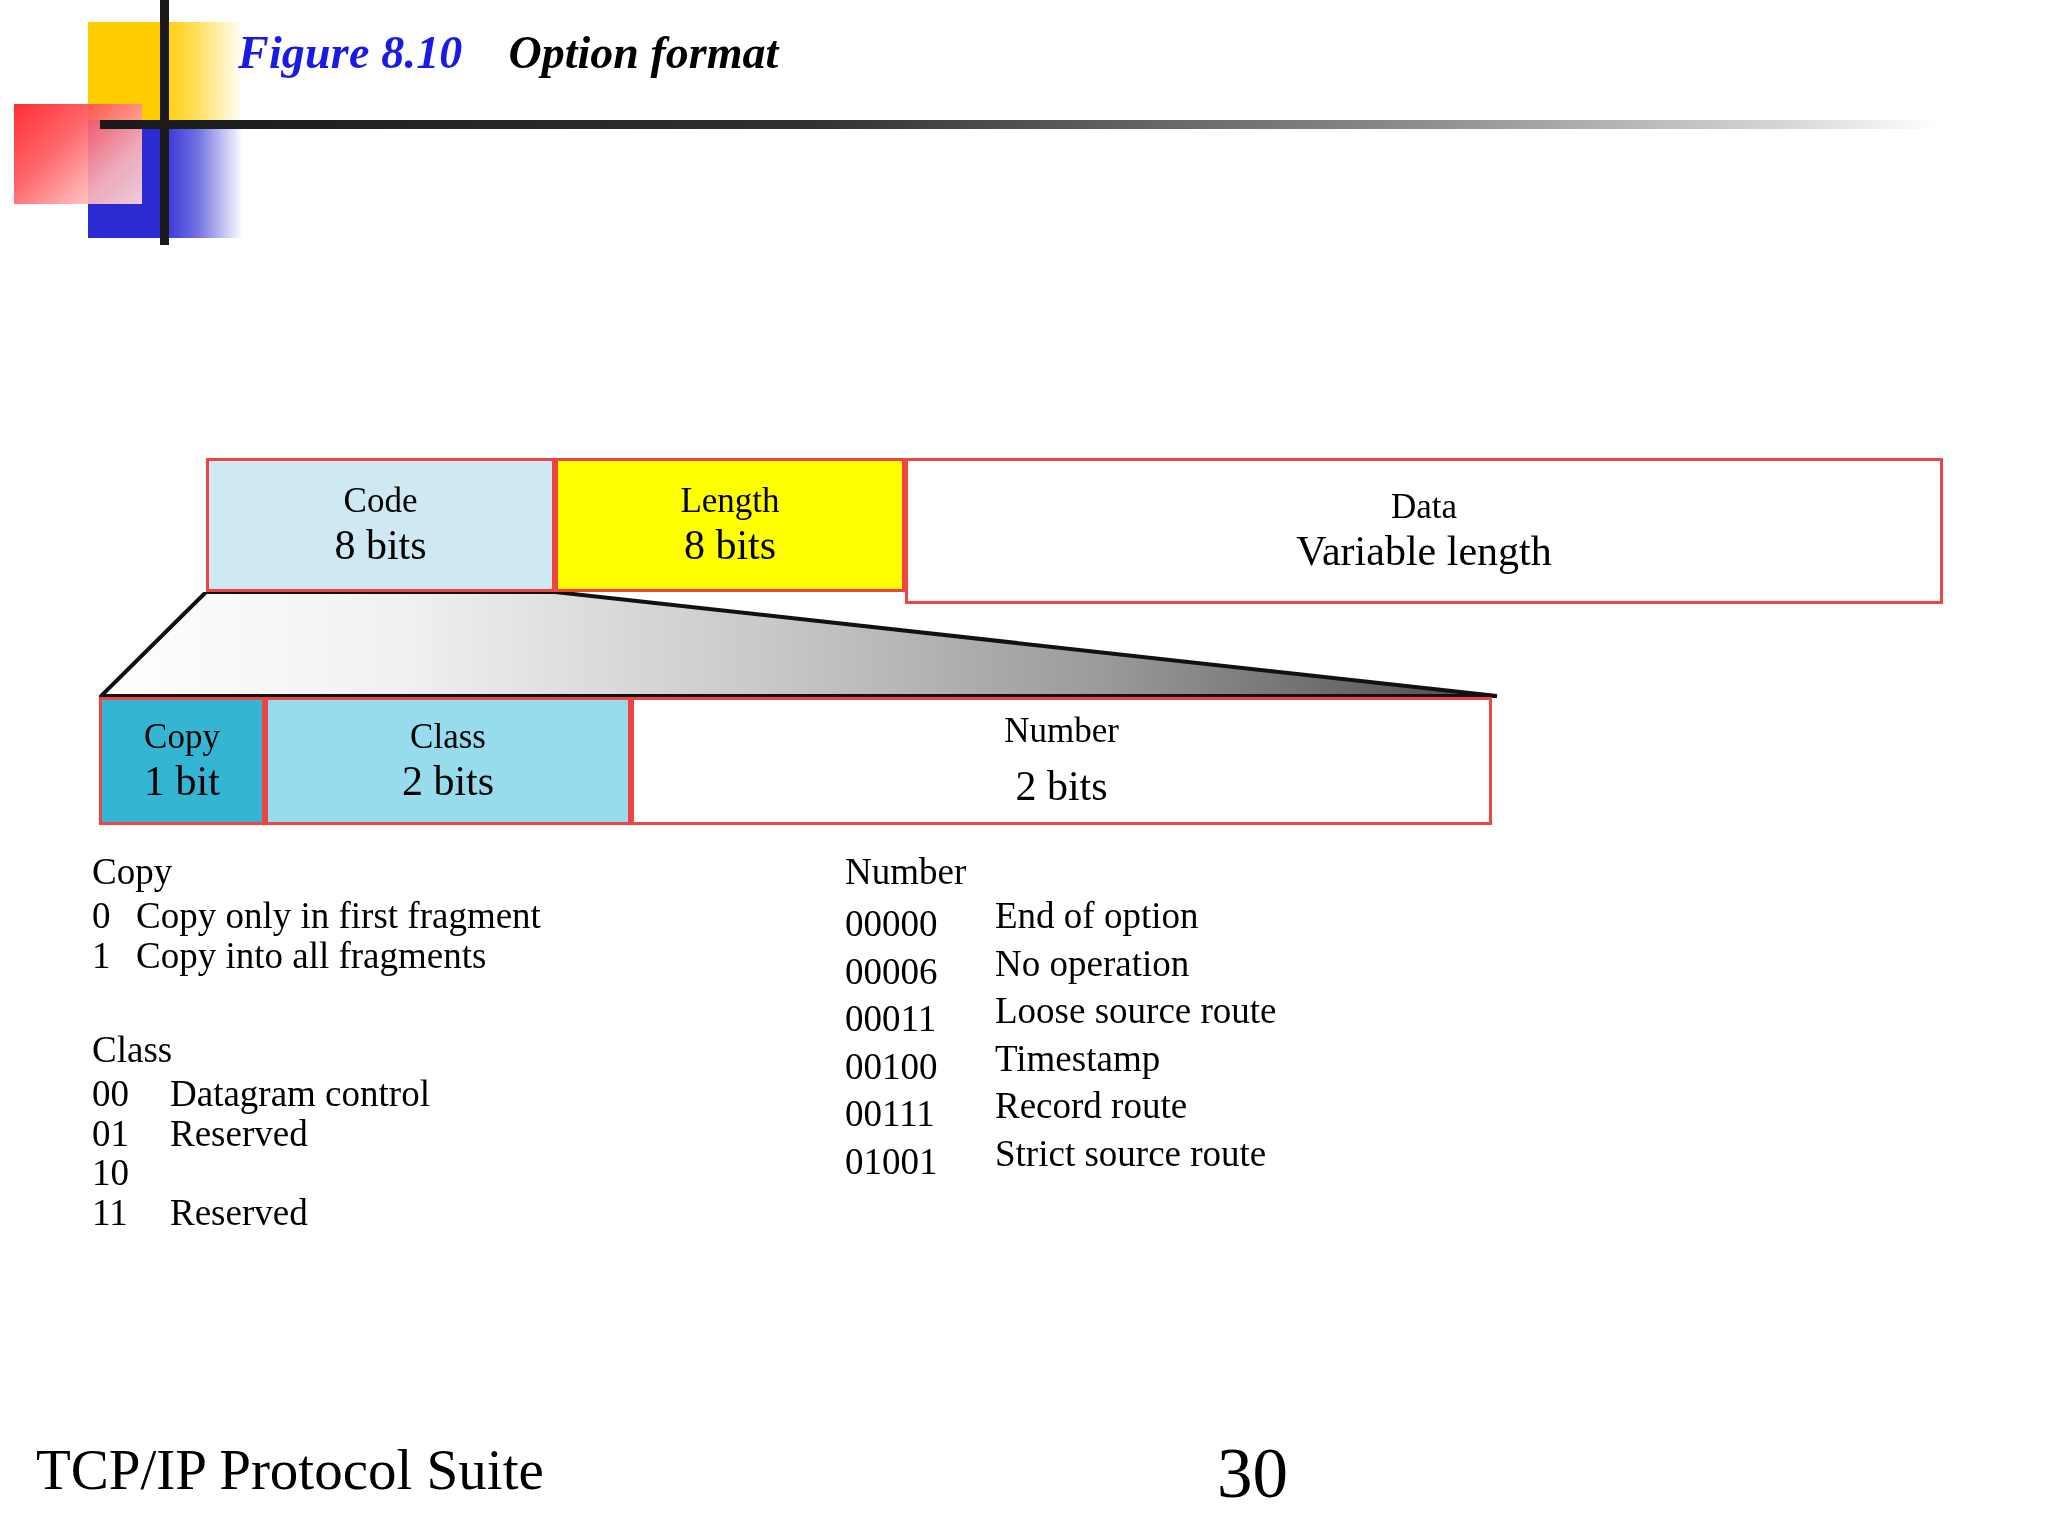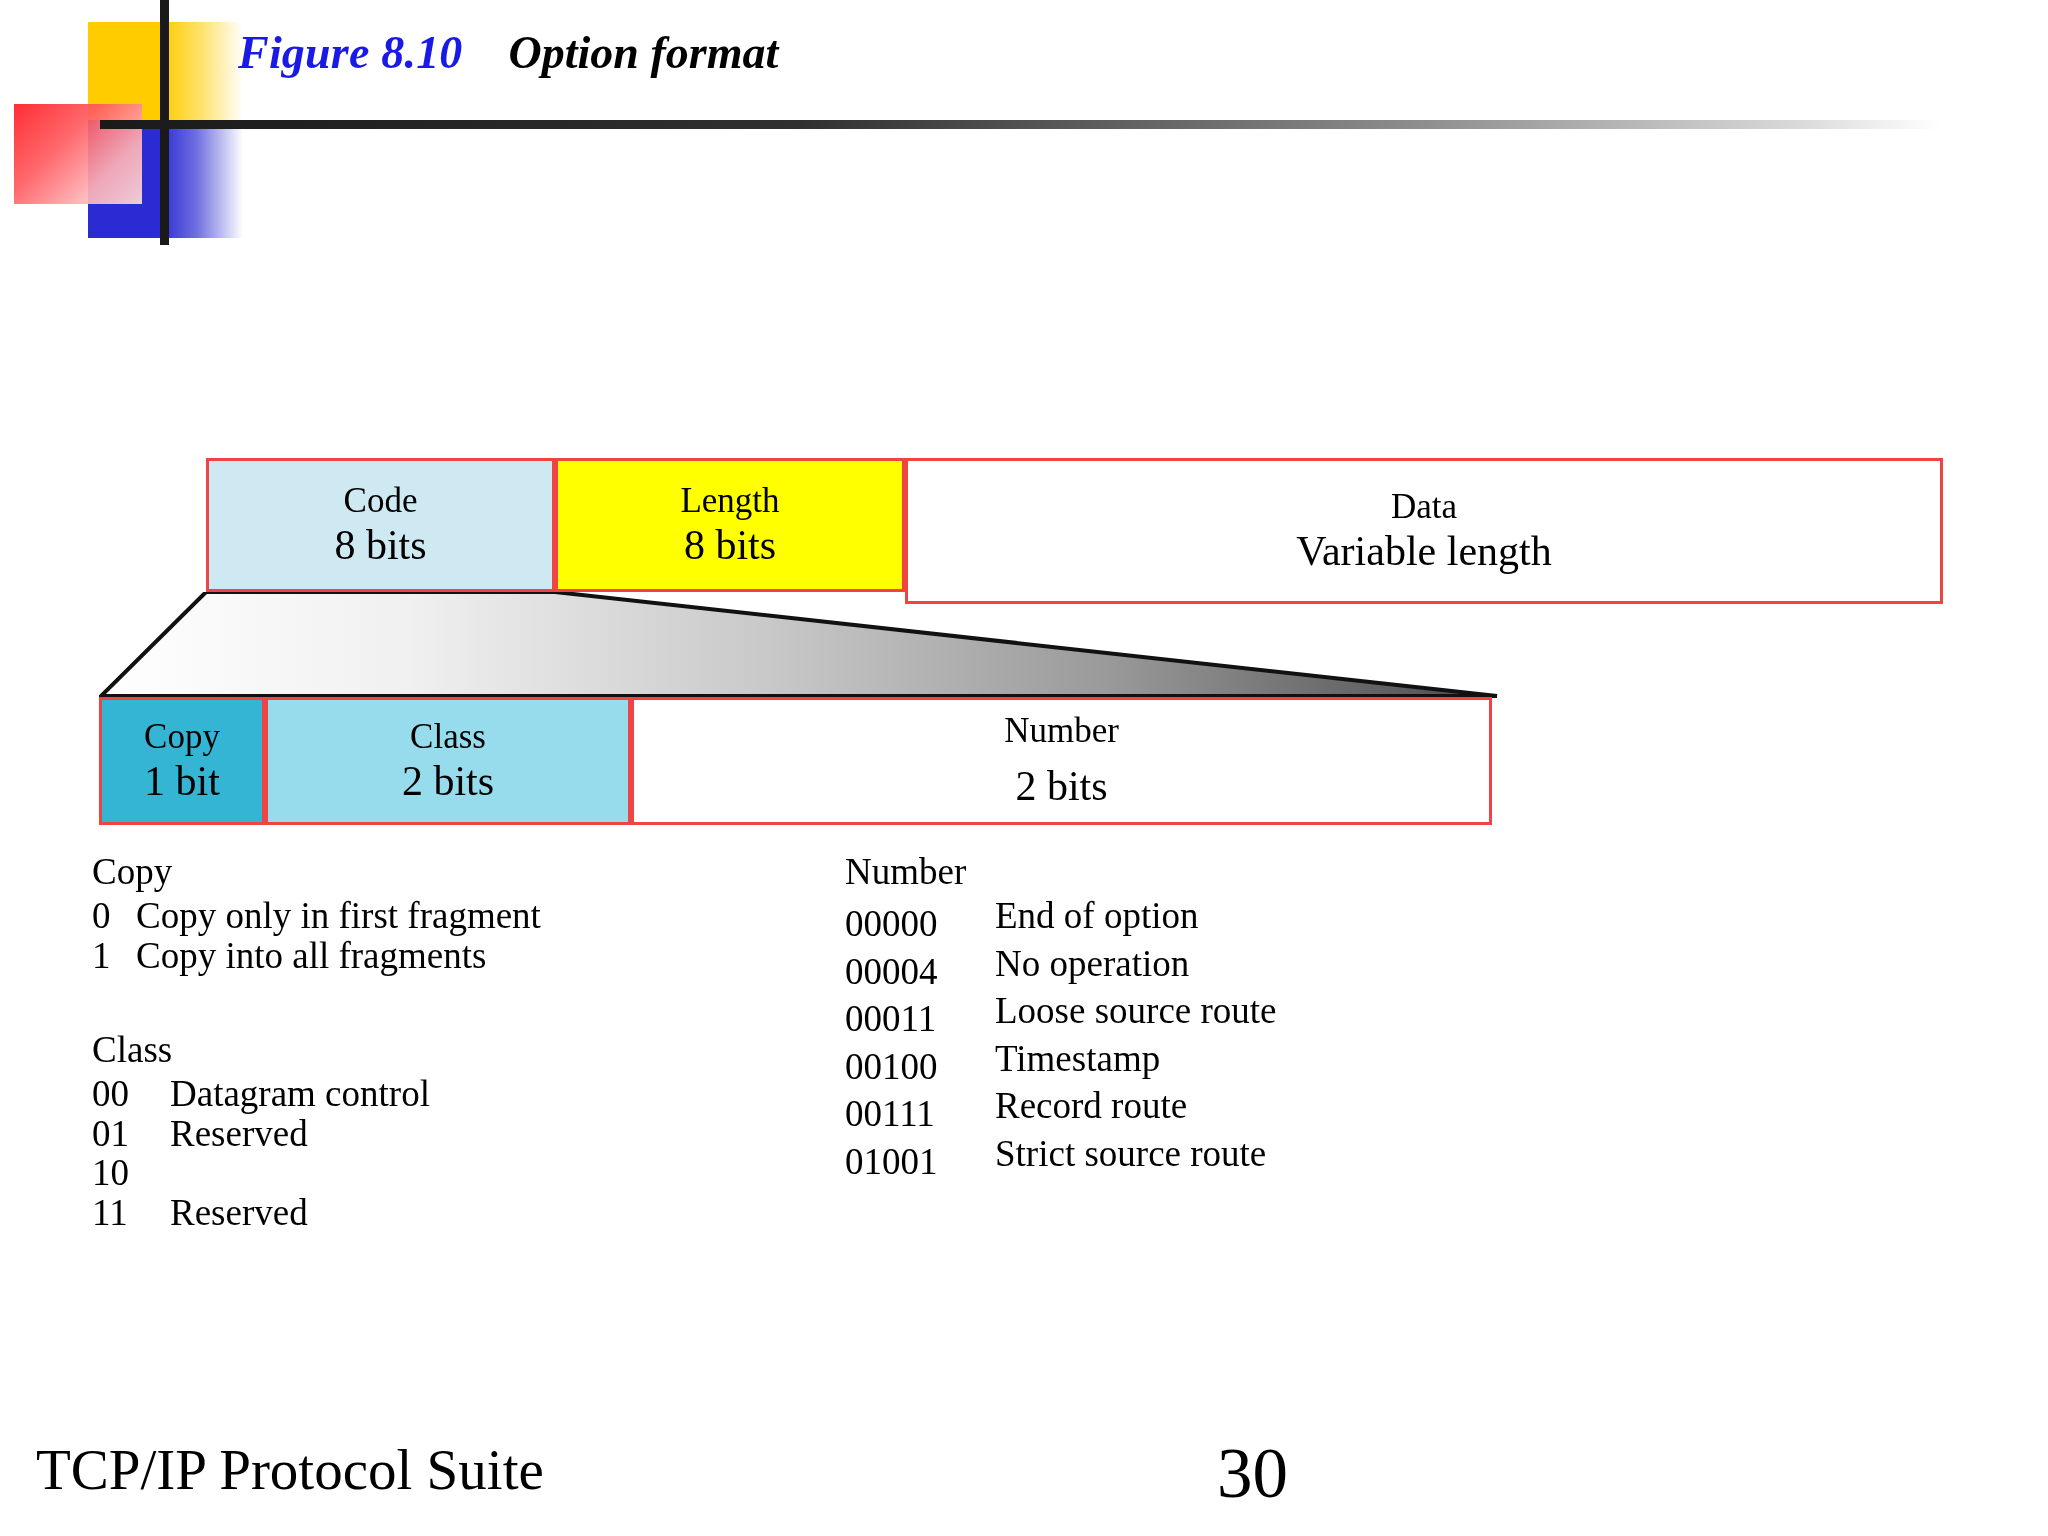--- a/index.html
+++ b/index.html
@@ -215,21 +215,21 @@
     </div>
   </div>
 
   <div class="legend number" style="left:845px; top:850px;">
     <div class="head">Number</div>
     <div class="lrow">
       <span class="code">00000</span>
       <span class="desc">End of option</span>
     </div>
     <div class="lrow">
-      <span class="code">00004</span>
+      <span class="code">00006</span>
       <span class="desc">No operation</span>
     </div>
     <div class="lrow">
       <span class="code">00011</span>
       <span class="desc">Loose source route</span>
     </div>
     <div class="lrow">
       <span class="code">00100</span>
       <span class="desc">Timestamp</span>
     </div>

